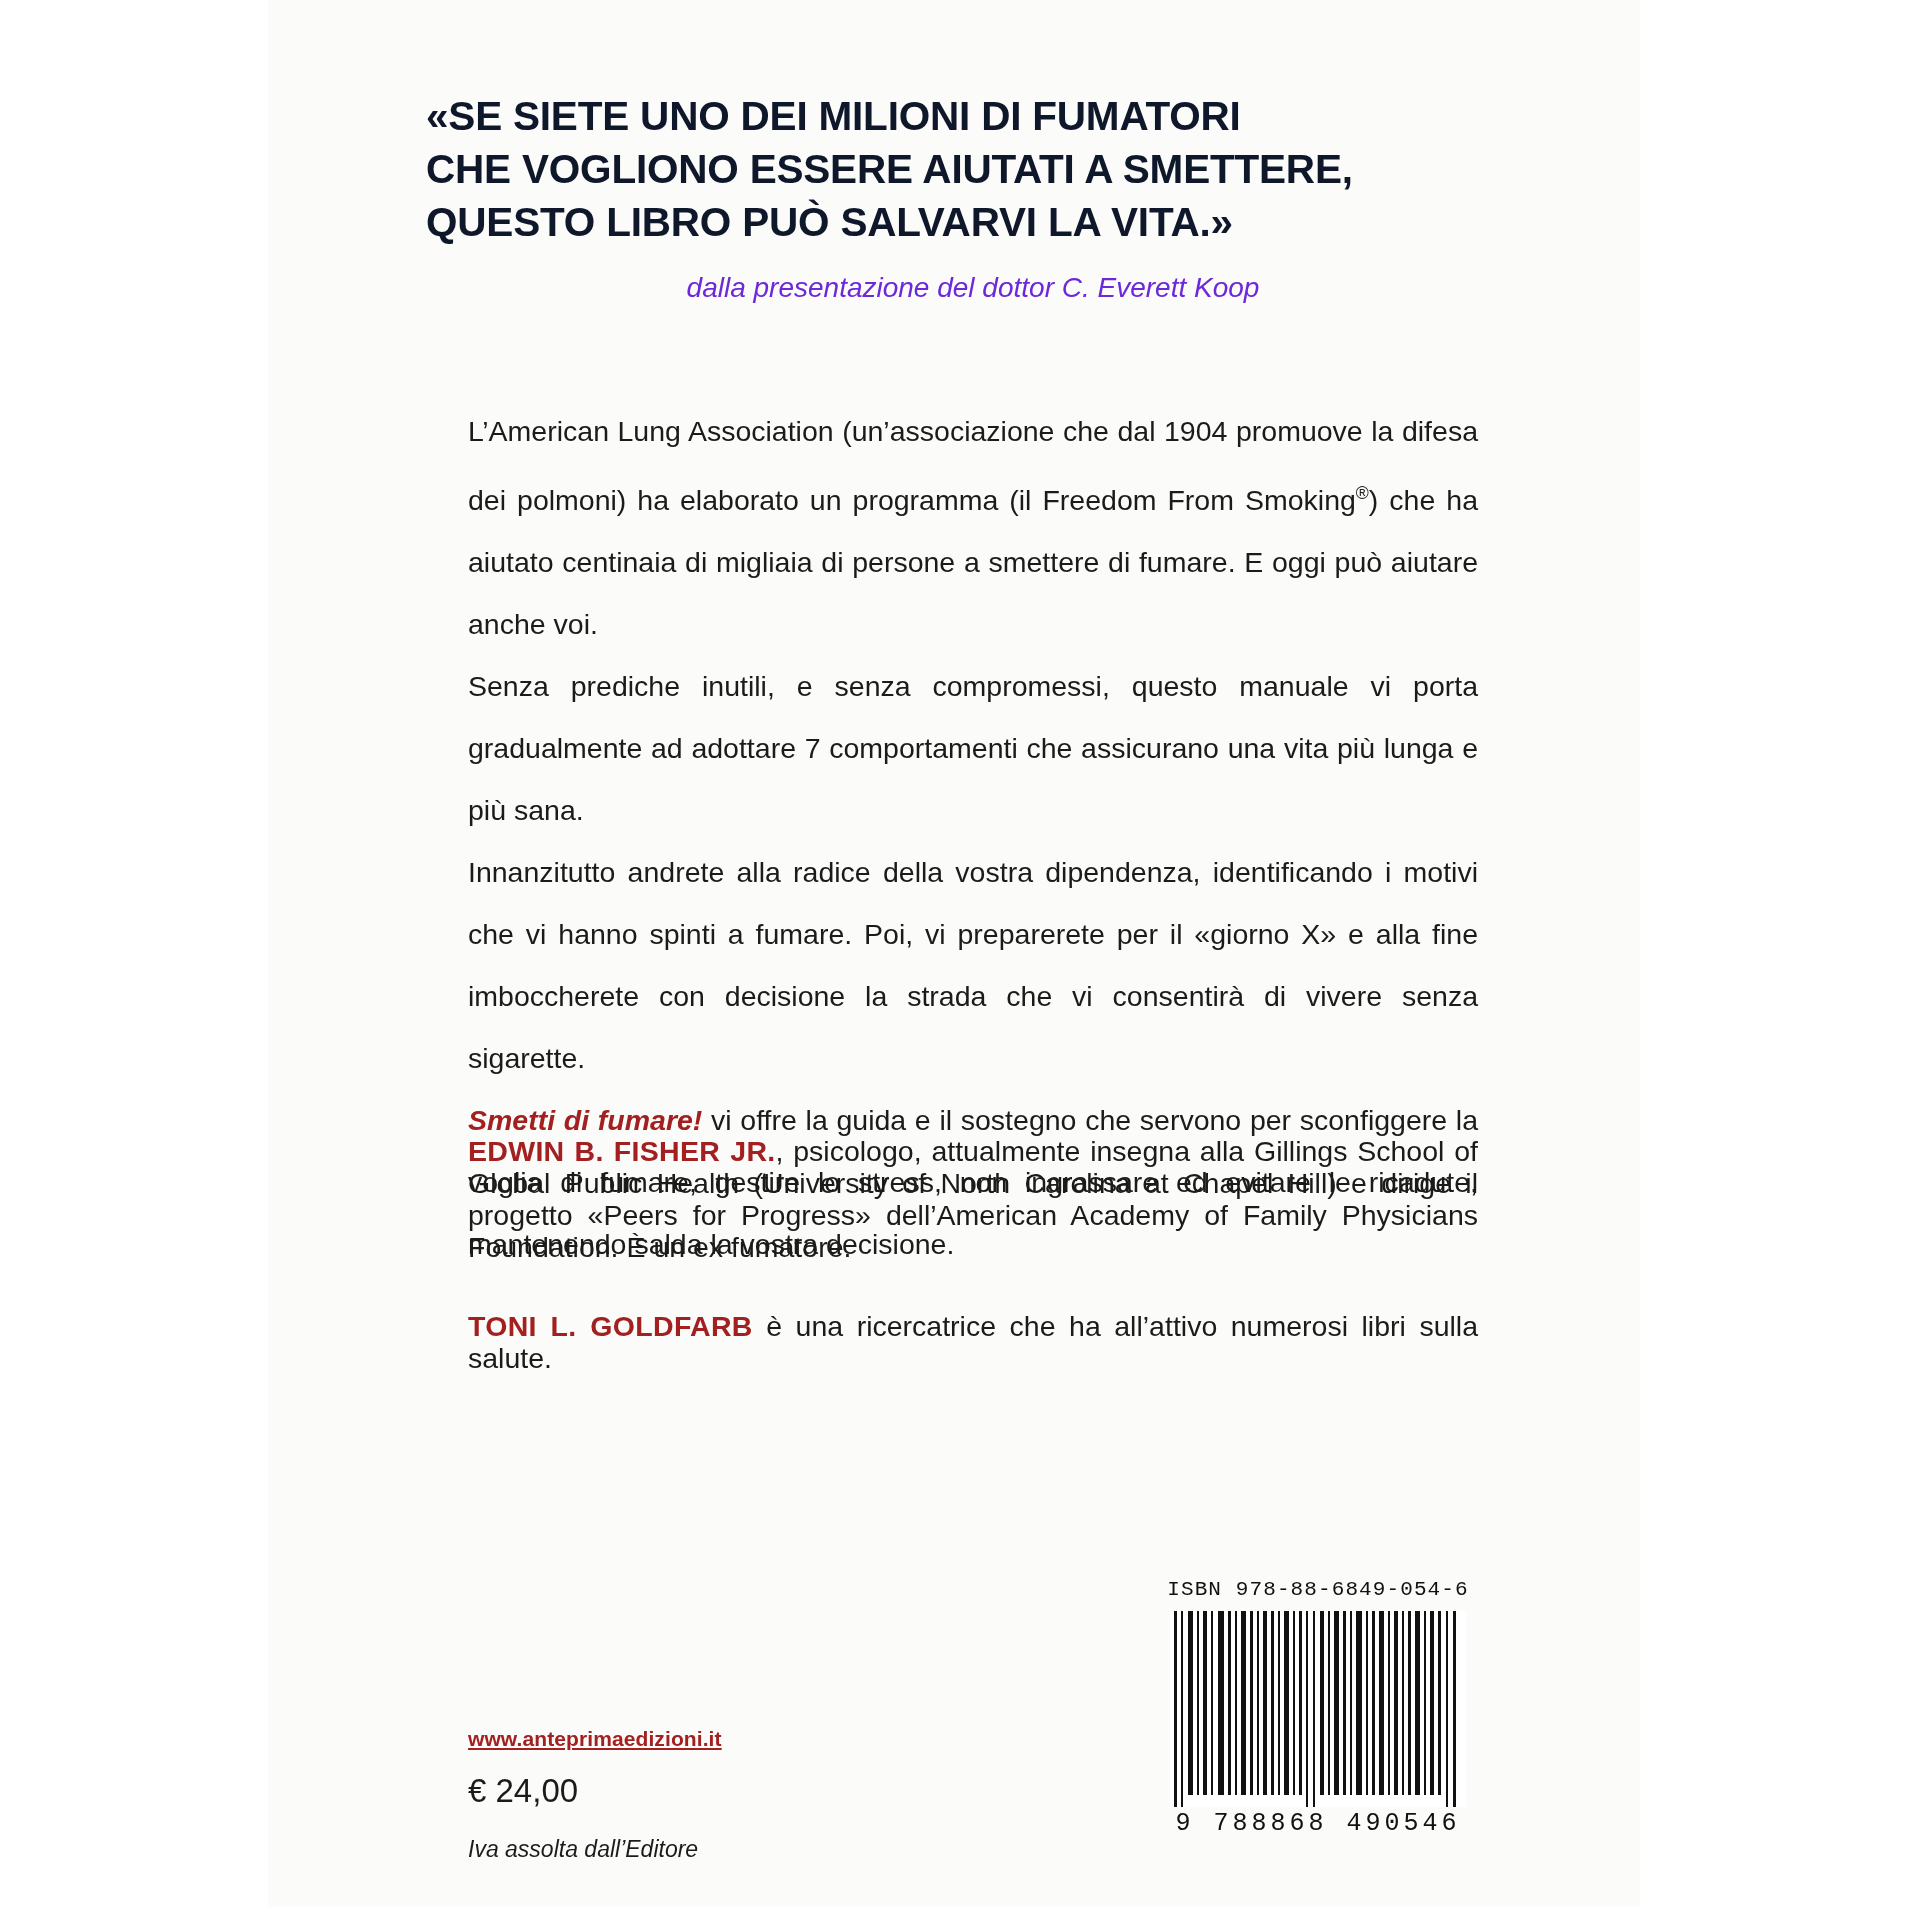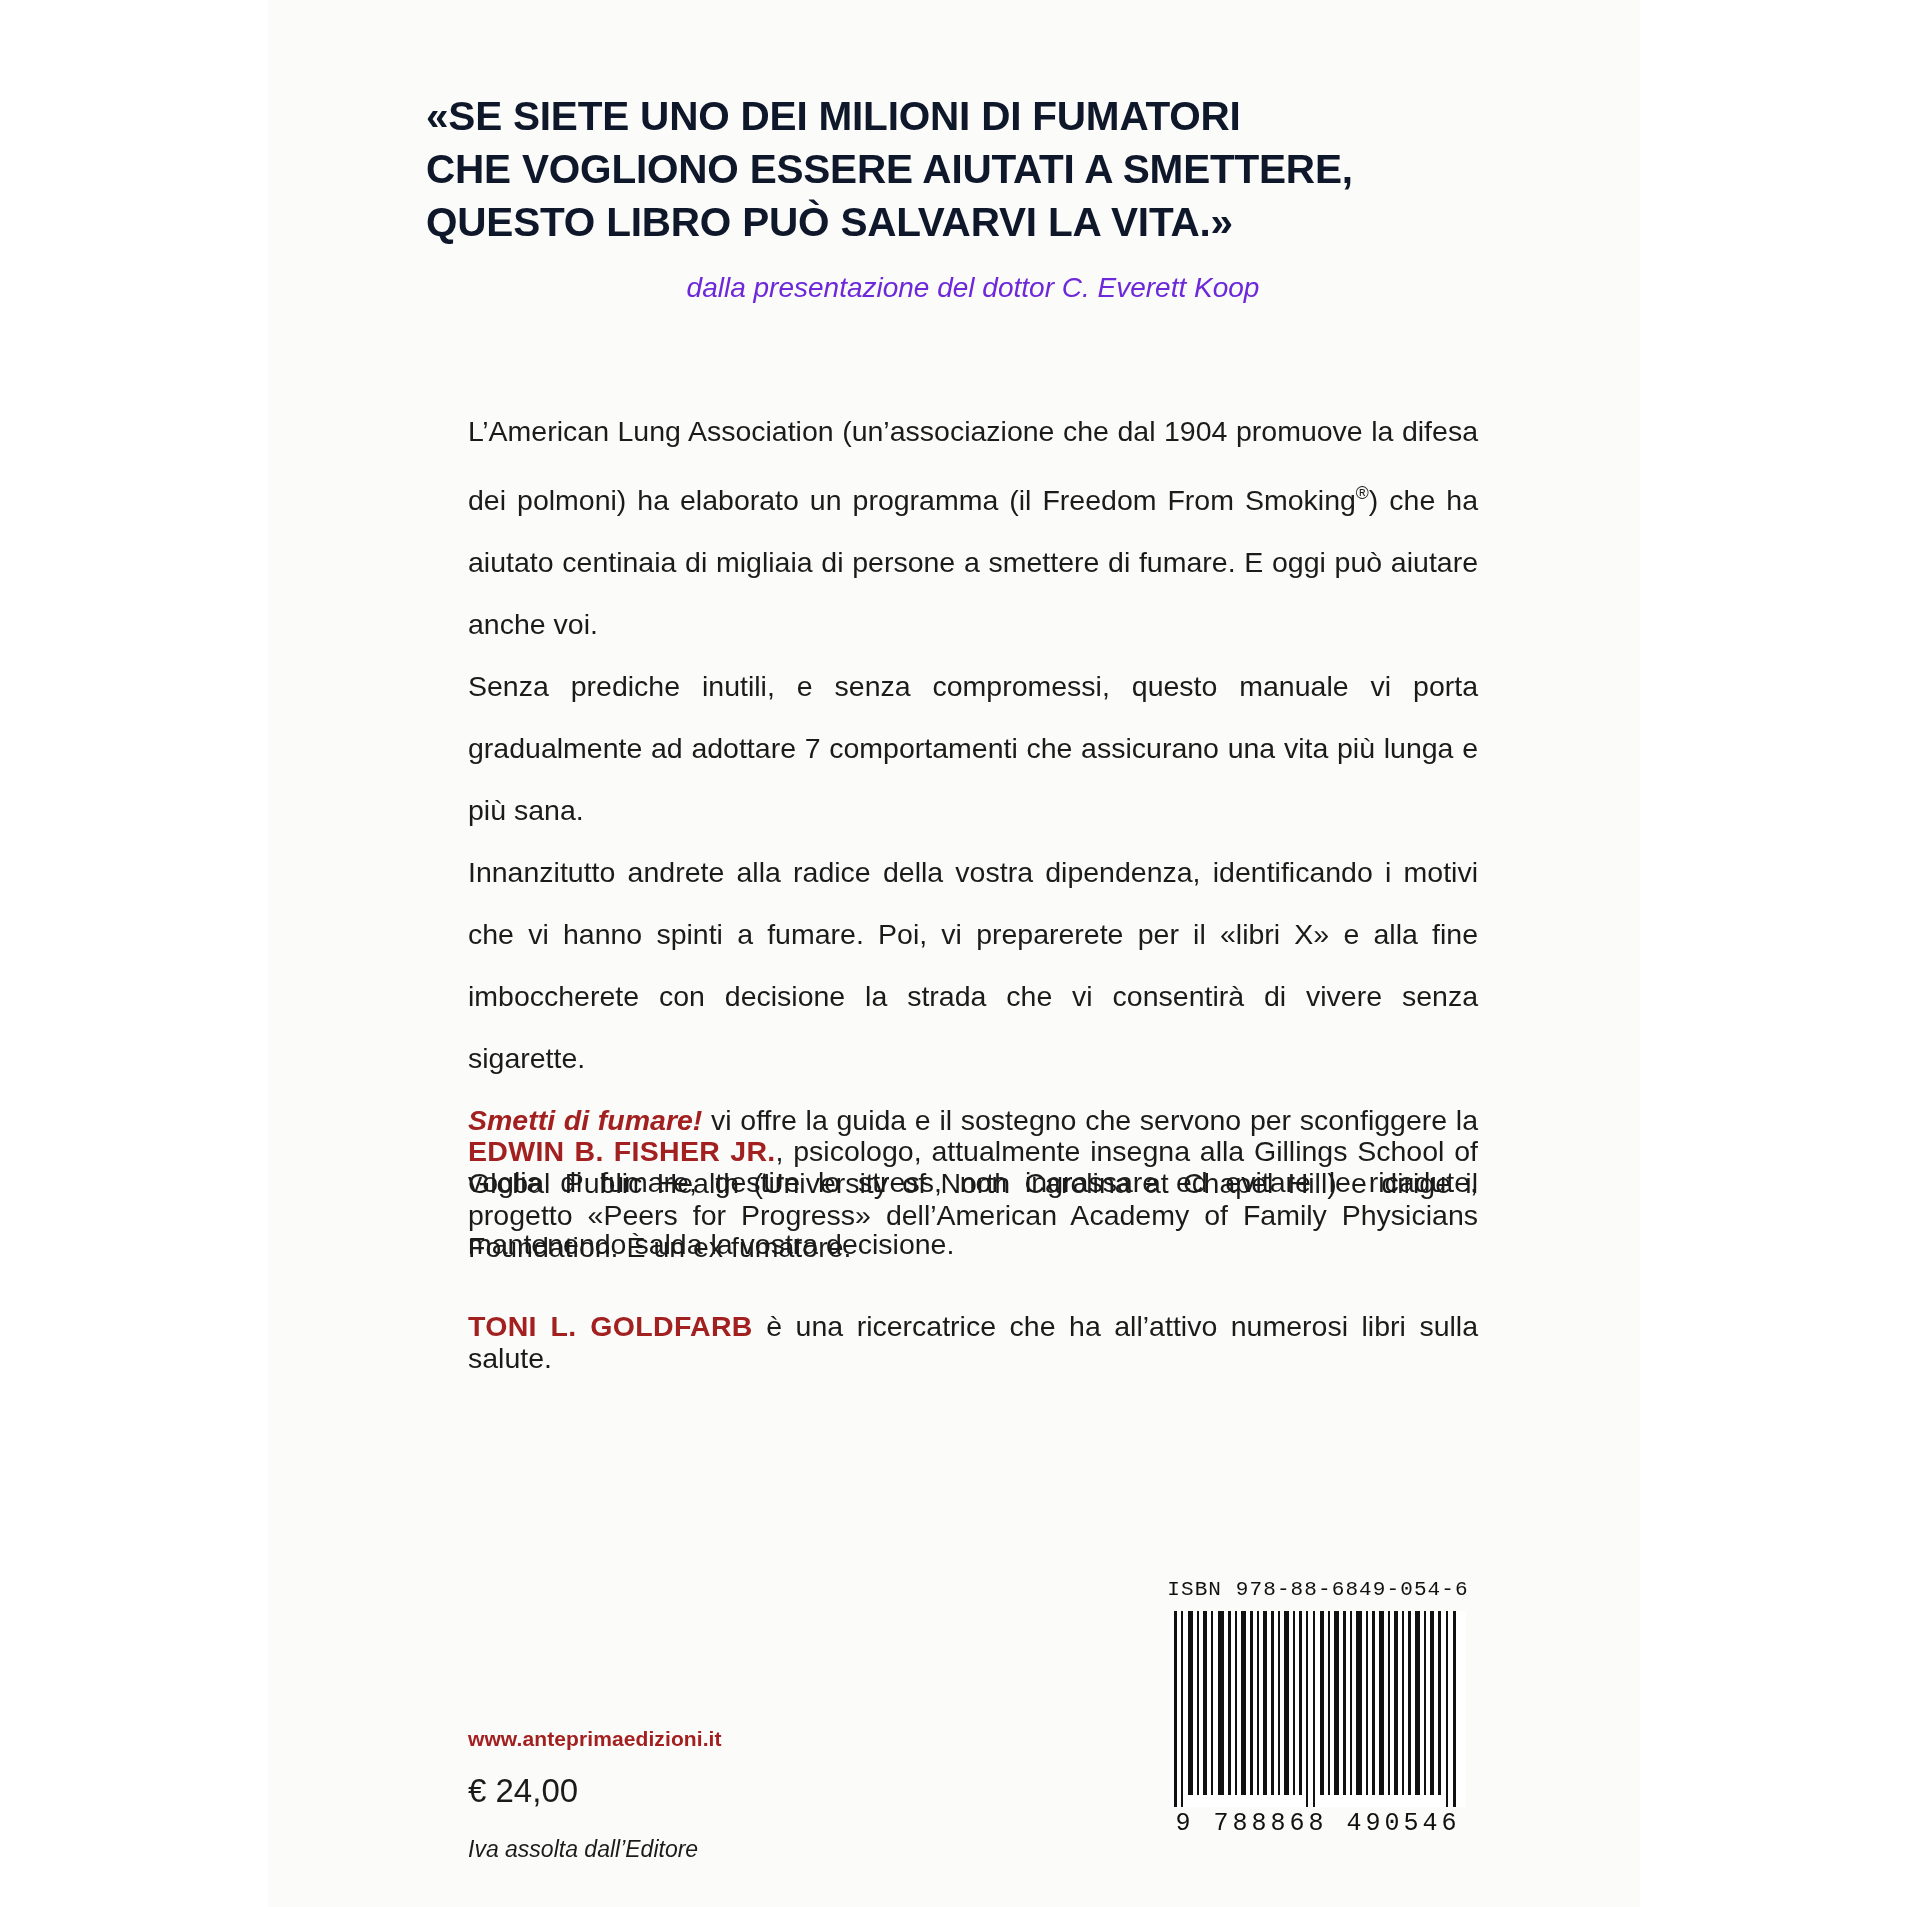--- a/index.html
+++ b/index.html
@@ -107,20 +107,21 @@
 
   
   .publisher {
     position: absolute;
     left: 0px;
     top: 1727px;
     font-size: 21px;
     font-weight: bold;
     color: #a32020;
     letter-spacing: 0.1px;
+    text-decoration: underline;
   }
   .price {
     position: absolute;
     left: 0px;
     top: 1772px;
     font-size: 33px;
     color: #1b1b1b;
   }
   .iva {
     position: absolute;
@@ -174,21 +175,21 @@
         <span class="quote-line">«SE SIETE UNO DEI MILIONI DI FUMATORI</span>
         <span class="quote-line">CHE VOGLIONO ESSERE AIUTATI A SMETTERE,</span>
         <span class="quote-line">QUESTO LIBRO PUÒ SALVARVI LA VITA.»</span>
       </div>
 
       <div class="attrib">dalla presentazione del dottor C. Everett Koop</div>
 
       <div class="body-copy">
         <p><span>L’American Lung Association (un’associazione che dal 1904 promuove la difesa dei polmoni) ha elaborato un programma (il Freedom From Smoking</span><sup class="reg">®</sup><span>) che ha aiutato centinaia di migliaia di persone a smettere di fumare. E oggi può aiutare anche voi.</span></p>
         <p>Senza prediche inutili, e senza compromessi, questo manuale vi porta gradualmente ad adottare 7 comportamenti che assicurano una vita più lunga e più sana.</p>
-        <p>Innanzitutto andrete alla radice della vostra dipendenza, identificando i motivi che vi hanno spinti a fumare. Poi, vi preparerete per il «libri X» e alla fine imboccherete con decisione la strada che vi consentirà di vivere senza sigarette.</p>
+        <p>Innanzitutto andrete alla radice della vostra dipendenza, identificando i motivi che vi hanno spinti a fumare. Poi, vi preparerete per il «giorno X» e alla fine imboccherete con decisione la strada che vi consentirà di vivere senza sigarette.</p>
         <p><span class="red-italic">Smetti di fumare!</span><span> vi offre la guida e il sostegno che servono per sconfiggere la voglia di fumare, gestire lo stress, non ingrassare ed evitare le ricadute, mantenendo salda la vostra decisione.</span></p>
       </div>
 
       <div class="bios">
         <p><span class="name">EDWIN B. FISHER JR.</span><span>, psicologo, attualmente insegna alla Gillings School of Global Public Health (University of North Carolina at Chapel Hill) e dirige il progetto «Peers for Progress» dell’American Academy of Family Physicians Foundation. È un ex fumatore.</span></p>
         <p><span class="name">TONI L. GOLDFARB</span><span> è una ricercatrice che ha all’attivo numerosi libri sulla salute.</span></p>
       </div>
 
       <div class="publisher">www.anteprimaedizioni.it</div>
       <div class="price">€ 24,00</div>

